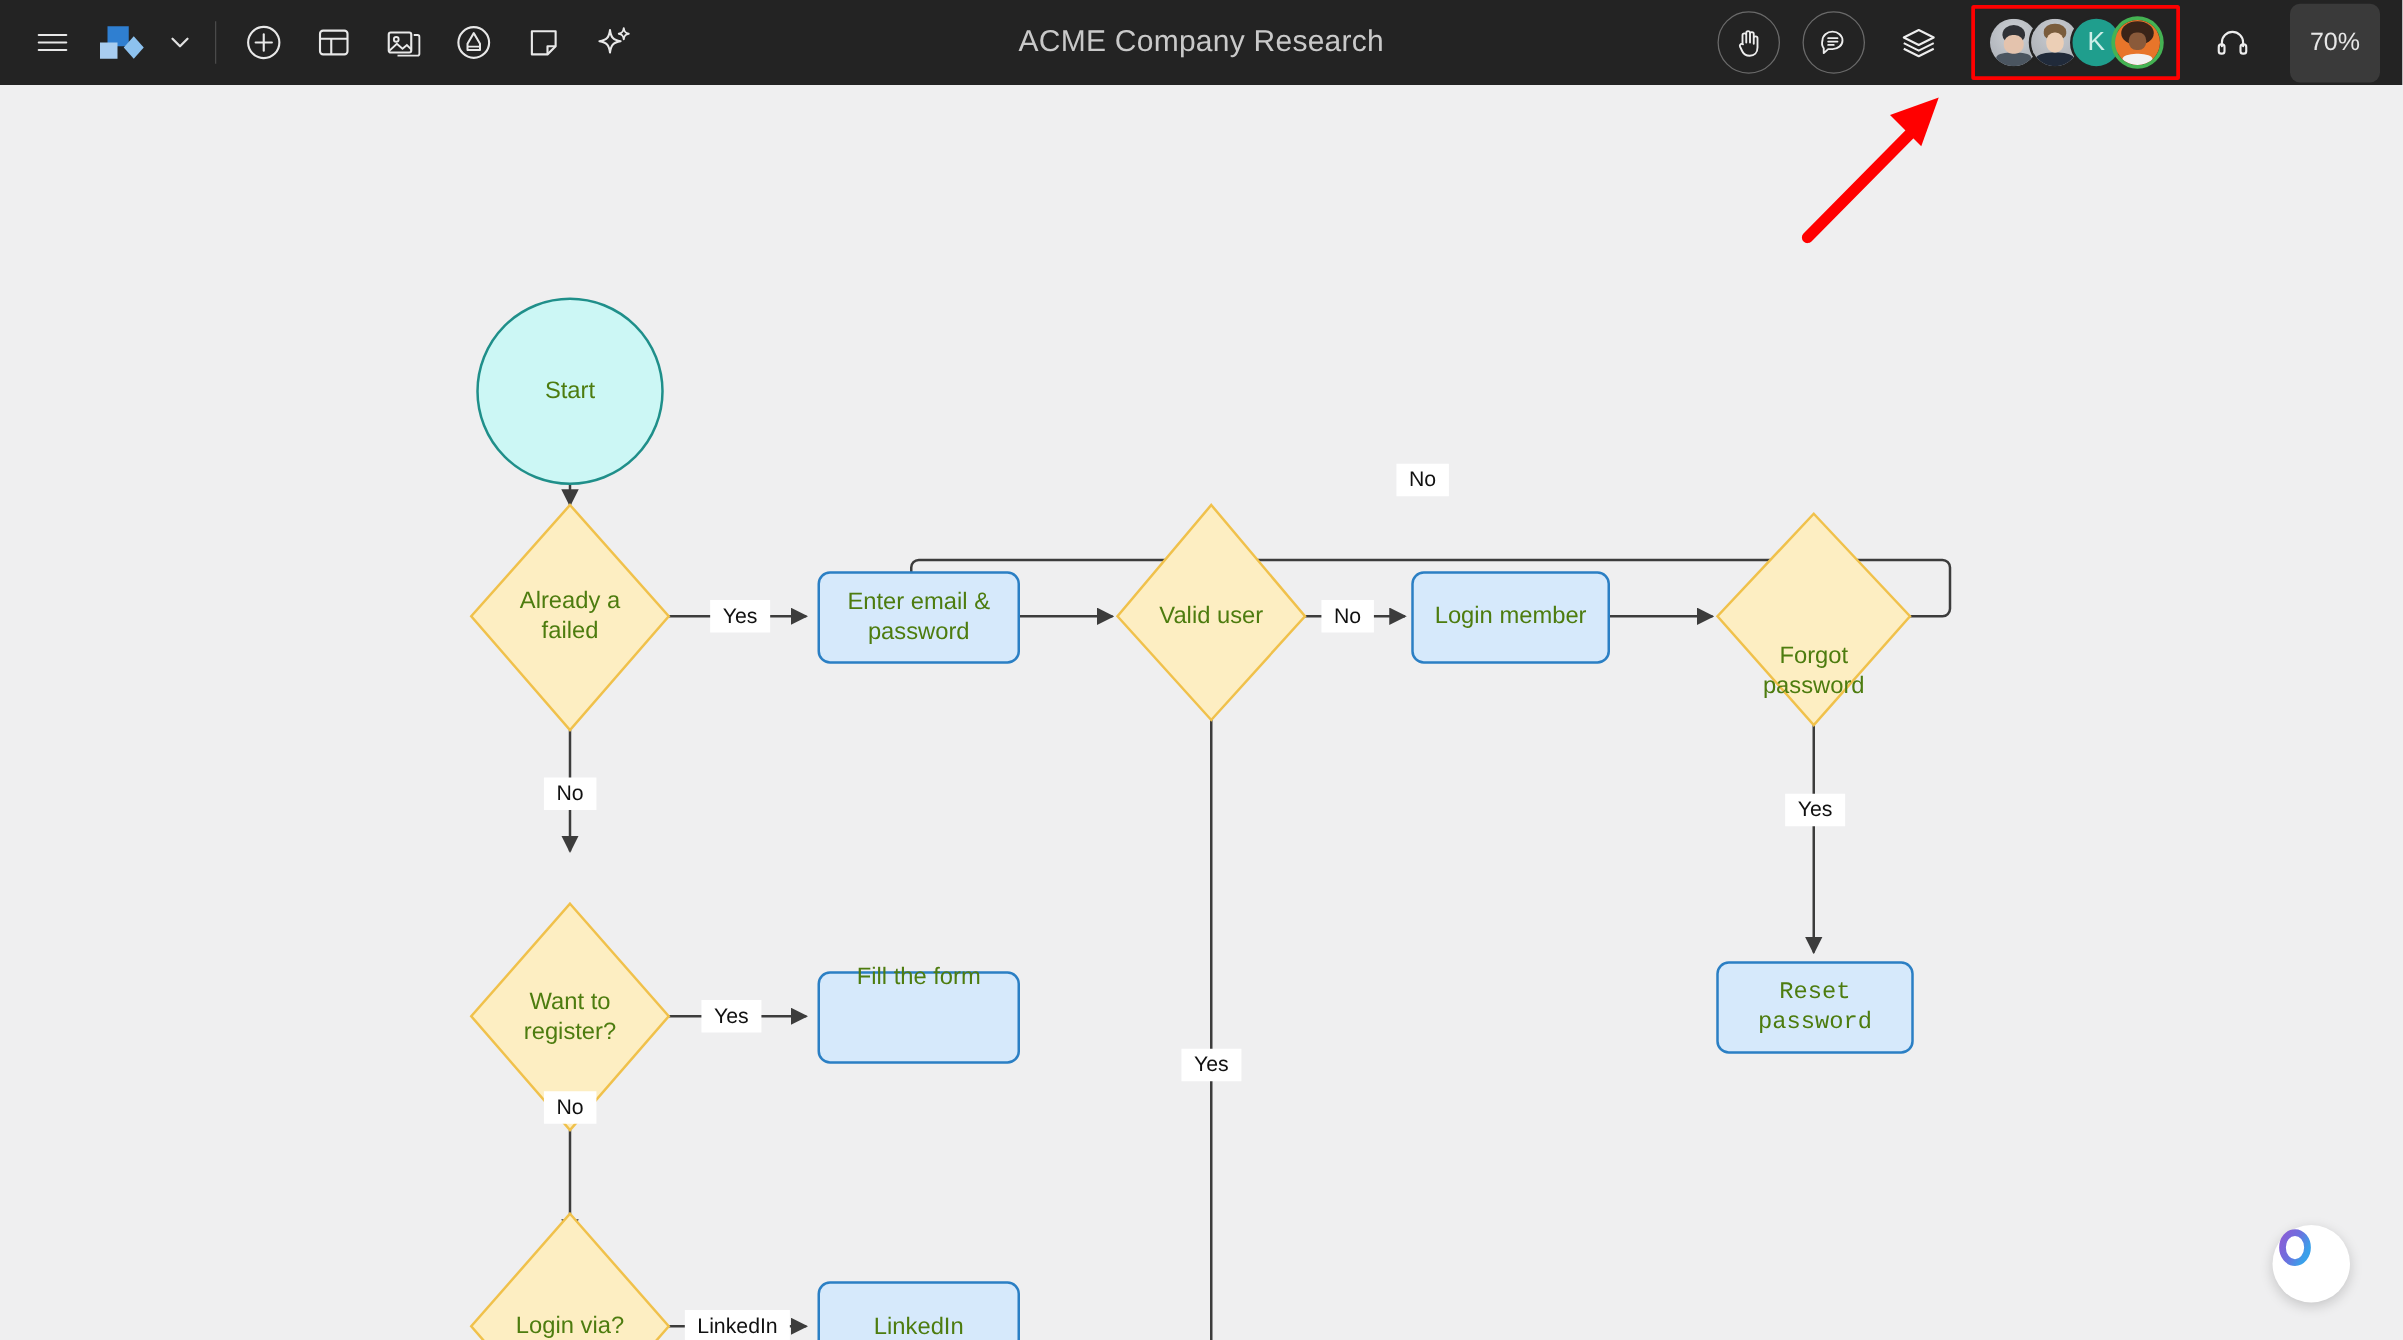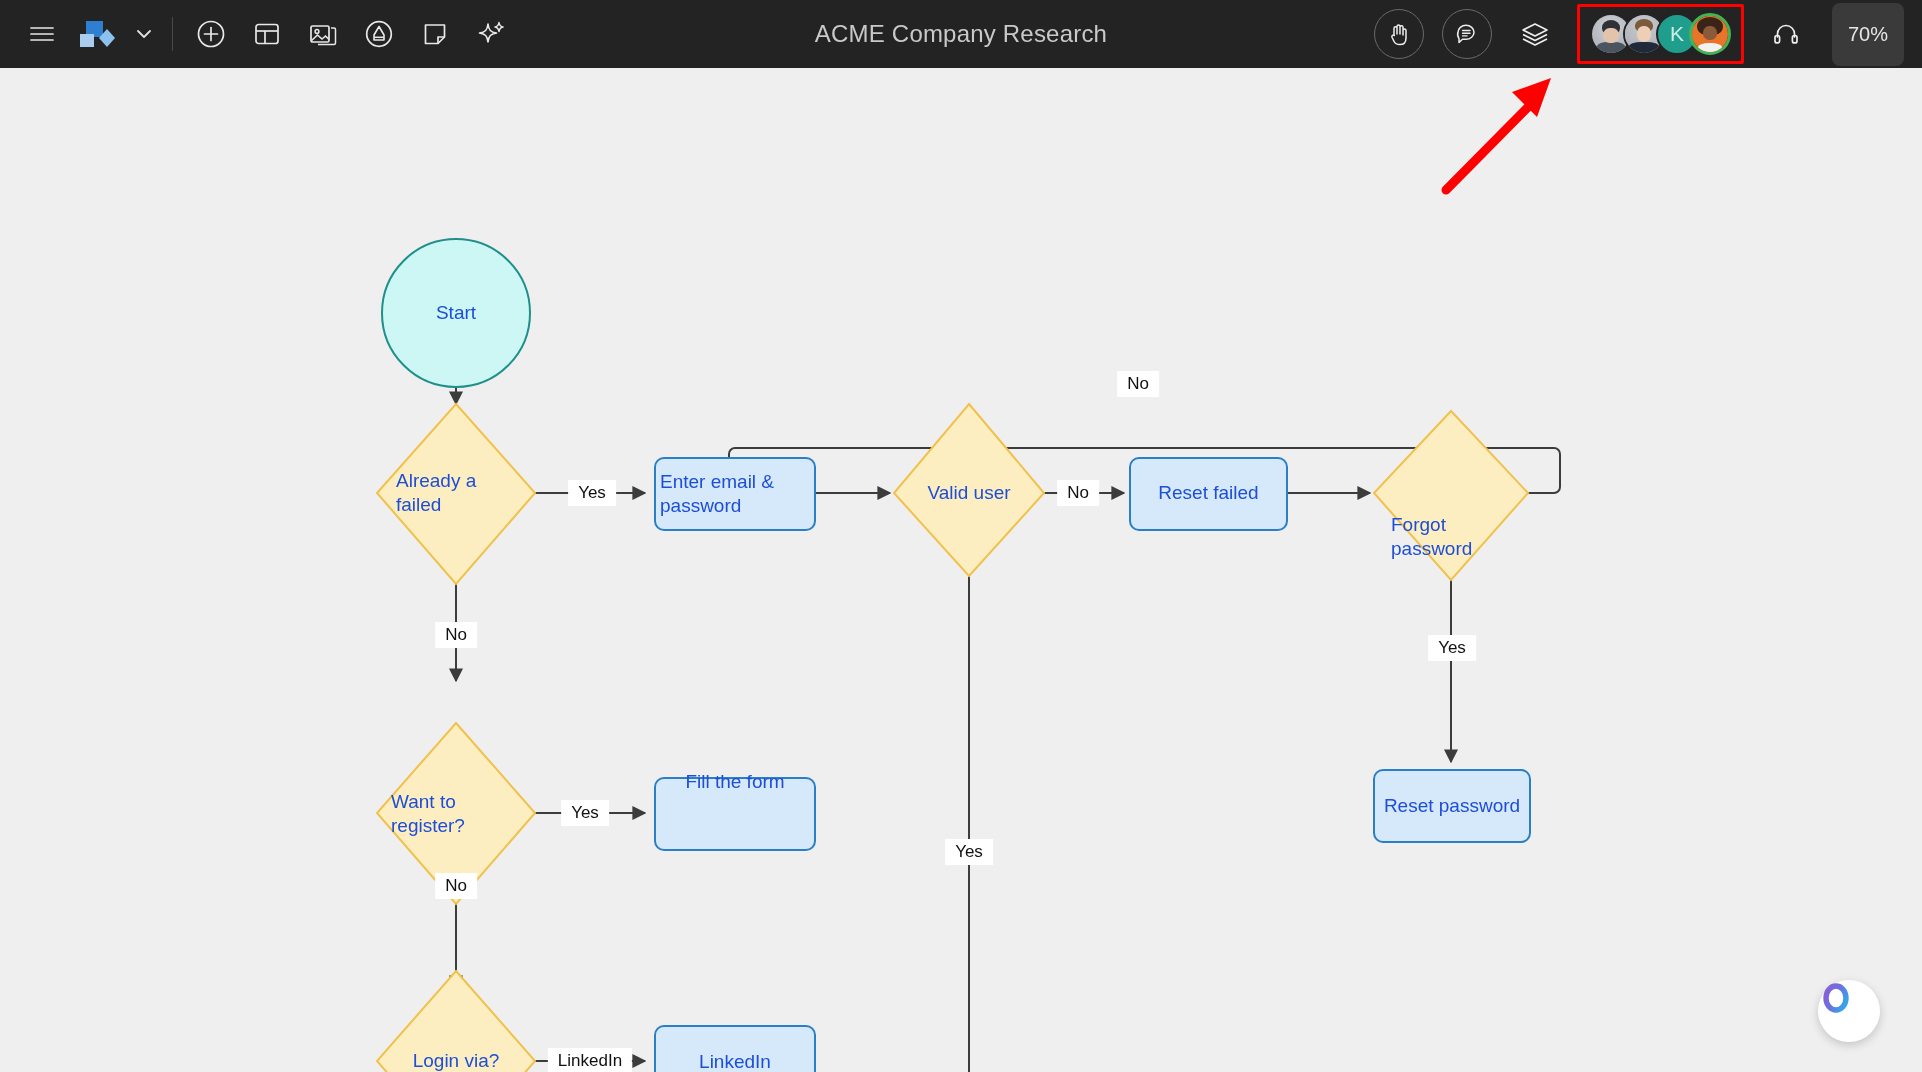--- a/index.html
+++ b/index.html
@@ -105,21 +105,22 @@
     width: 1922px; height: 1004px;
     background: #efeff0;
     overflow: hidden;
   }
   .canvas svg { position:absolute; top:0; left:0; }
 
   
   .nlabel {
     position: absolute;
     display: flex; align-items: center; justify-content: center;
-    color: #1d4ed8; font-size: 19px; line-height: 1.25;
+    text-align: center;
+    color: #4d7c0f; font-size: 19px; line-height: 1.25;
     pointer-events: none;
   }
   .elabel {
     position: absolute;
     background: #ffffff;
     color: #111; font-size: 17px;
     padding: 3px 10px;
     white-space: nowrap;
     transform: translate(-50%, -50%);
   }
@@ -348,23 +349,23 @@
         <polygon points="456,903 535,993 456,1084 377,993" fill="#fdeec2" stroke="#f0c14b" stroke-width="2"></polygon>
 
         <rect x="655" y="958" width="160" height="72" rx="9" fill="#d6e9fb" stroke="#2b7fc4" stroke-width="2"></rect>
       </g>
     </svg>
 
     <div class="nlabel" style="left:386px; top:225px; width:140px; height:40px;">Start</div>
     <div class="nlabel" style="left:396px; top:400px; width:120px; height:50px;">Already a failed</div>
     <div class="nlabel" style="left:660px; top:400px; width:150px; height:52px;">Enter email &amp; password</div>
     <div class="nlabel" style="left:909px; top:405px; width:120px; height:40px;">Valid user</div>
-    <div class="nlabel" style="left:1135px; top:405px; width:147px; height:40px;">Reset failed</div>
+    <div class="nlabel" style="left:1135px; top:405px; width:147px; height:40px;">Login member</div>
     <div class="nlabel" style="left:1391px; top:400px; width:120px; height:52px;margin-top:43px;">Forgot password</div>
-    <div class="nlabel" style="left:1379px; top:718px; width:146px; height:40px;">Reset password</div>
+    <div class="nlabel" style="left:1379px; top:718px; width:146px; height:40px;font-family:Liberation Mono, monospace;">Reset password</div>
     <div class="nlabel" style="left:391px; top:720px; width:130px; height:52px;">Want to register?</div>
     <div class="nlabel" style="left:660px; top:694px; width:150px; height:40px;">Fill the form</div>
     <div class="nlabel" style="left:396px; top:973px; width:120px; height:40px;">Login via?</div>
     <div class="nlabel" style="left:660px; top:974px; width:150px; height:40px;">LinkedIn</div>
 
     <div class="elabel" style="left:592px; top:425px;">Yes</div>
     <div class="elabel" style="left:456px; top:567px;">No</div>
     <div class="elabel" style="left:1078px; top:425px;">No</div>
     <div class="elabel" style="left:969px; top:784px;">Yes</div>
     <div class="elabel" style="left:1138px; top:316px;">No</div>

